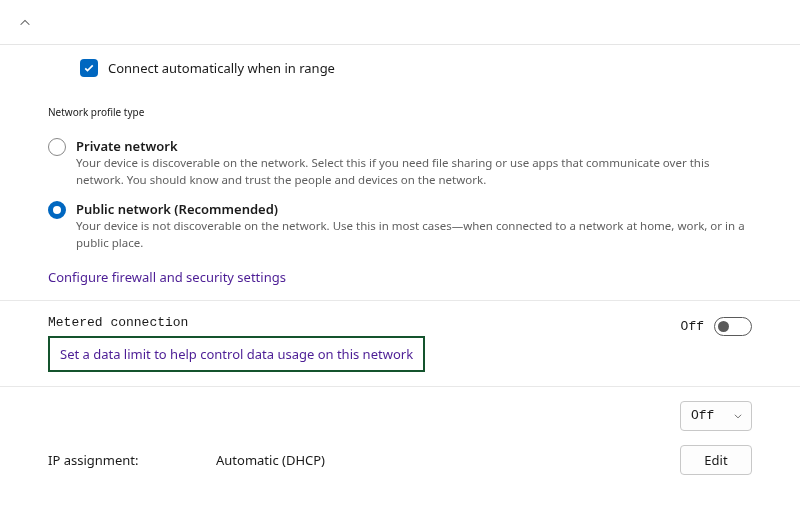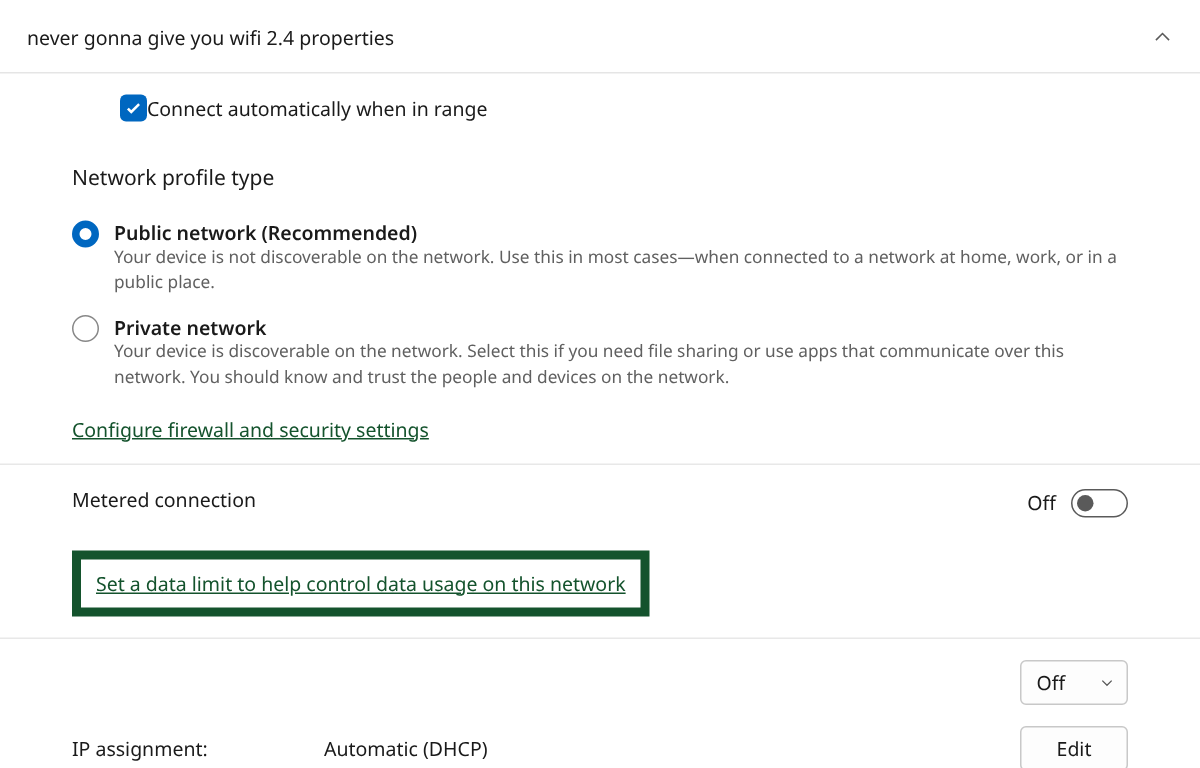--- a/index.html
+++ b/index.html
@@ -18,82 +18,82 @@
     justify-content: space-between;
     padding: 16px 18px 14px 18px;
     border-bottom: 1px solid #e5e5e5;
   }
   .chevron {
     width: 14px; height: 14px;
     color: #5a5a5a;
   }
   .content { padding: 14px 48px 0 48px; }
   .chk-row {
-    display: flex; align-items: center; 
+    display: flex; align-items: center; gap: 10px;
     margin-bottom: 28px;
     padding-left: 32px;
   }
   .chk {
     width: 18px; height: 18px;
     background: #0067c0;
     border-radius: 4px;
     display: flex; align-items: center; justify-content: center;
     color: #fff;
   }
   .chk svg { width: 12px; height: 12px; }
-  .section-title { font-size: 14px; margin-bottom: 18px; }
+  .section-title { font-size: 10px; margin-bottom: 18px; }
   .radio-row { display: flex; gap: 10px; margin-bottom: 2px; }
   .radio {
     width: 18px; height: 18px; border-radius: 50%;
     flex-shrink: 0; margin-top: 1px;
   }
   .radio.sel {
     border: 5px solid #0067c0;
   }
   .radio.unsel {
     border: 1px solid #888;
   }
   .radio-body { flex: 1; }
   .radio-label { font-size: 13px; }
   .radio-label.bold { font-weight: 600; }
   .radio-desc {
     font-size: 11.5px; color: #606060; line-height: 1.45;
     margin-bottom: 10px;
   }
   .link {
-    color: #14532d; font-size: 13px; cursor: pointer;
+    color: #4c1d95; font-size: 13px; cursor: pointer;
     display: inline-block;
-    text-decoration: underline;
   }
   .link-block { margin-top: 6px; margin-bottom: 12px; }
   .hr { border: none; border-top: 1px solid #e8e8e8; margin: 14px -48px 14px -48px; }
   .row {
     display: flex; align-items: flex-start; justify-content: space-between;
     gap: 4px;
+    font-family: Liberation Mono, monospace;
   }
   .row-left { flex: 1; }
   .row-title { font-size: 13px; margin-bottom: 2px; }
   .row-desc { font-size: 11.5px; color: #606060; line-height: 1.45; }
   .toggle-wrap { display: flex; align-items: center; gap: 10px; margin-top: 2px;}
   .toggle-label { font-size: 13px; }
   .toggle {
     width: 38px; height: 19px; border-radius: 10px;
     border: 1px solid #5a5a5a; position: relative;
     background: #fff;
   }
   .toggle::after {
     content: ""; position: absolute;
     width: 11px; height: 11px; border-radius: 50%;
     background: #5a5a5a; top: 3px; left: 3px;
   }
   .highlight {
     display: inline-block;
-    border: 6px solid #14532d;
+    border: 2px solid #14532d;
     padding: 7px 10px;
-    margin-top: 22px;
+    margin-top: 0;
   }
   .select {
     width: 72px; height: 30px;
     border: 1px solid #c8c8c8; border-radius: 4px;
     display: flex; align-items: center; justify-content: space-between;
     padding: 0 8px 0 10px; font-size: 13px;
     background: #fdfdfd;
   }
   .select svg { width: 10px; height: 10px; color: #5a5a5a; }
   .btn {
@@ -107,21 +107,20 @@
     margin-top: 14px;
   }
   .kv-left { display: flex; }
   .kv-key { width: 168px; font-size: 13px; }
   .kv-val { font-size: 13px; }
 </style>
 </head>
 <body>
 
 <div class="header">
-  <span>never gonna give you wifi 2.4 properties</span>
   <span class="chevron">
     <svg viewBox="0 0 16 16" fill="none" stroke="currentColor" stroke-width="1.2">
         <path d="M3 10l5-5 5 5"></path>
       </svg>
   </span>
 </div>
 
 <div class="content">
 
   <div class="chk-row">
@@ -129,32 +128,32 @@
       <svg viewBox="0 0 16 16" fill="none" stroke="currentColor" stroke-width="2.2">
           <path d="M3 8.5l3 3 7-7"></path>
         </svg>
     </span>
     <span>Connect automatically when in range</span>
   </div>
 
   <div class="section-title">Network profile type</div>
 
   <div class="radio-row">
+    <span class="radio unsel"></span>
+    <div class="radio-body">
+      <div class="radio-label bold">Private network</div>
+      <div class="radio-desc">Your device is discoverable on the network. Select this if you need file sharing or use apps that communicate over this network. You should know and trust the people and devices on the network.</div>
+    </div>
+  </div>
+
+  <div class="radio-row">
     <span class="radio sel"></span>
     <div class="radio-body">
       <div class="radio-label bold">Public network (Recommended)</div>
       <div class="radio-desc">Your device is not discoverable on the network. Use this in most cases—when connected to a network at home, work, or in a public place.</div>
-    </div>
-  </div>
-
-  <div class="radio-row">
-    <span class="radio unsel"></span>
-    <div class="radio-body">
-      <div class="radio-label bold">Private network</div>
-      <div class="radio-desc">Your device is discoverable on the network. Select this if you need file sharing or use apps that communicate over this network. You should know and trust the people and devices on the network.</div>
     </div>
   </div>
 
   <div class="link-block">
     <span class="link">Configure firewall and security settings</span>
   </div>
 
   <hr class="hr">
 
   <div class="row">

